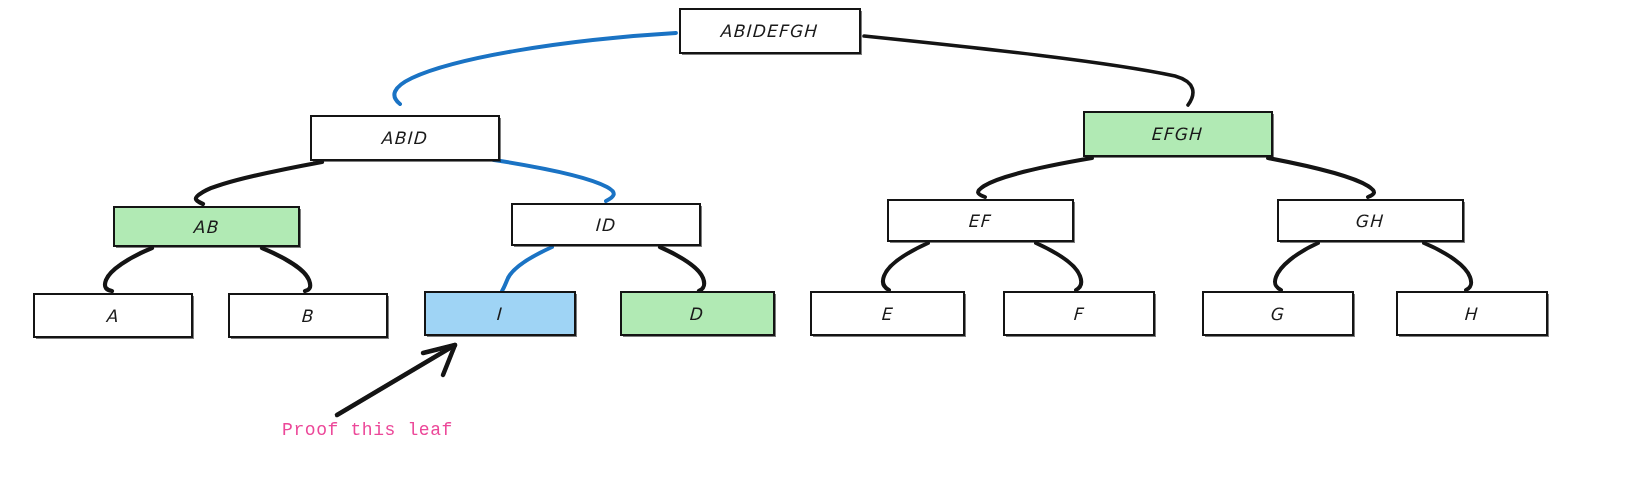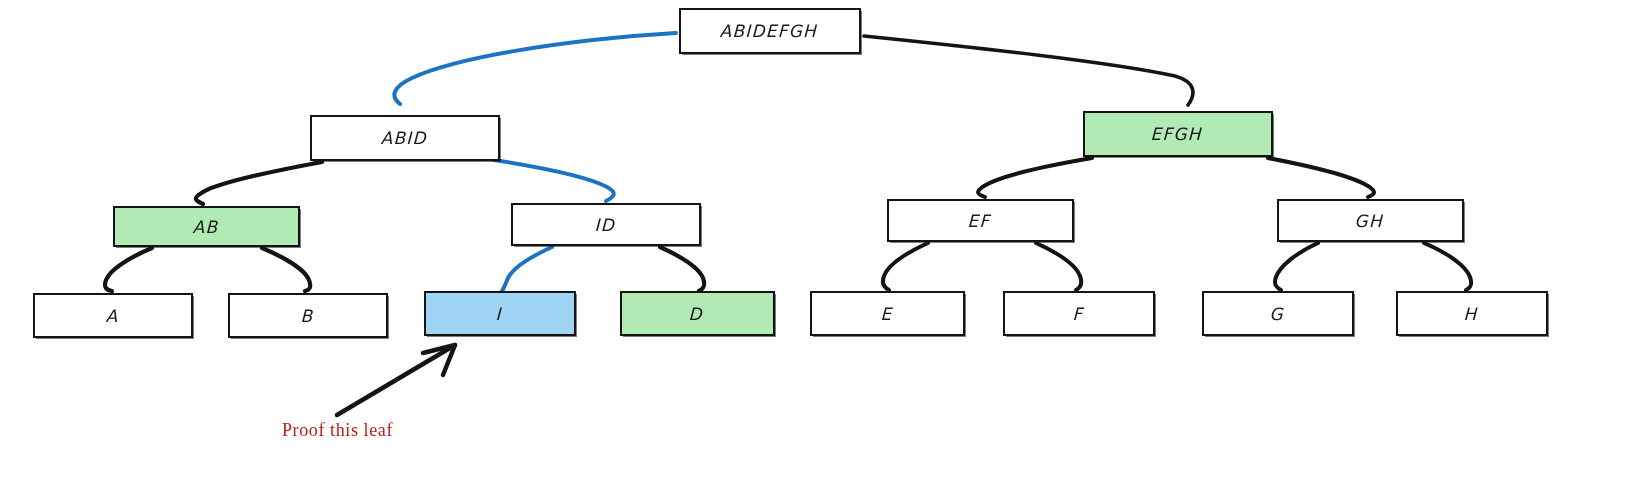--- a/index.html
+++ b/index.html
@@ -43,22 +43,22 @@
     font-style: italic;
     font-weight: 500;
     transform: skewX(-4deg);
     white-space: nowrap;
   }
   .node.fill-green { background: #b1eab4; }
   .node.fill-blue  { background: #9fd4f5; }
   .annotation {
     position: absolute;
     font-size: 18px;
-    color: #b91c1c;
-    font-family: Liberation Serif, serif;
+    color: #ec4899;
+    font-family: Liberation Mono, monospace;
     letter-spacing: 0.6px;
     white-space: nowrap;
     z-index: 4;
   }
 </style>
 </head>
 <body>
 
 <div id="canvas">
 

